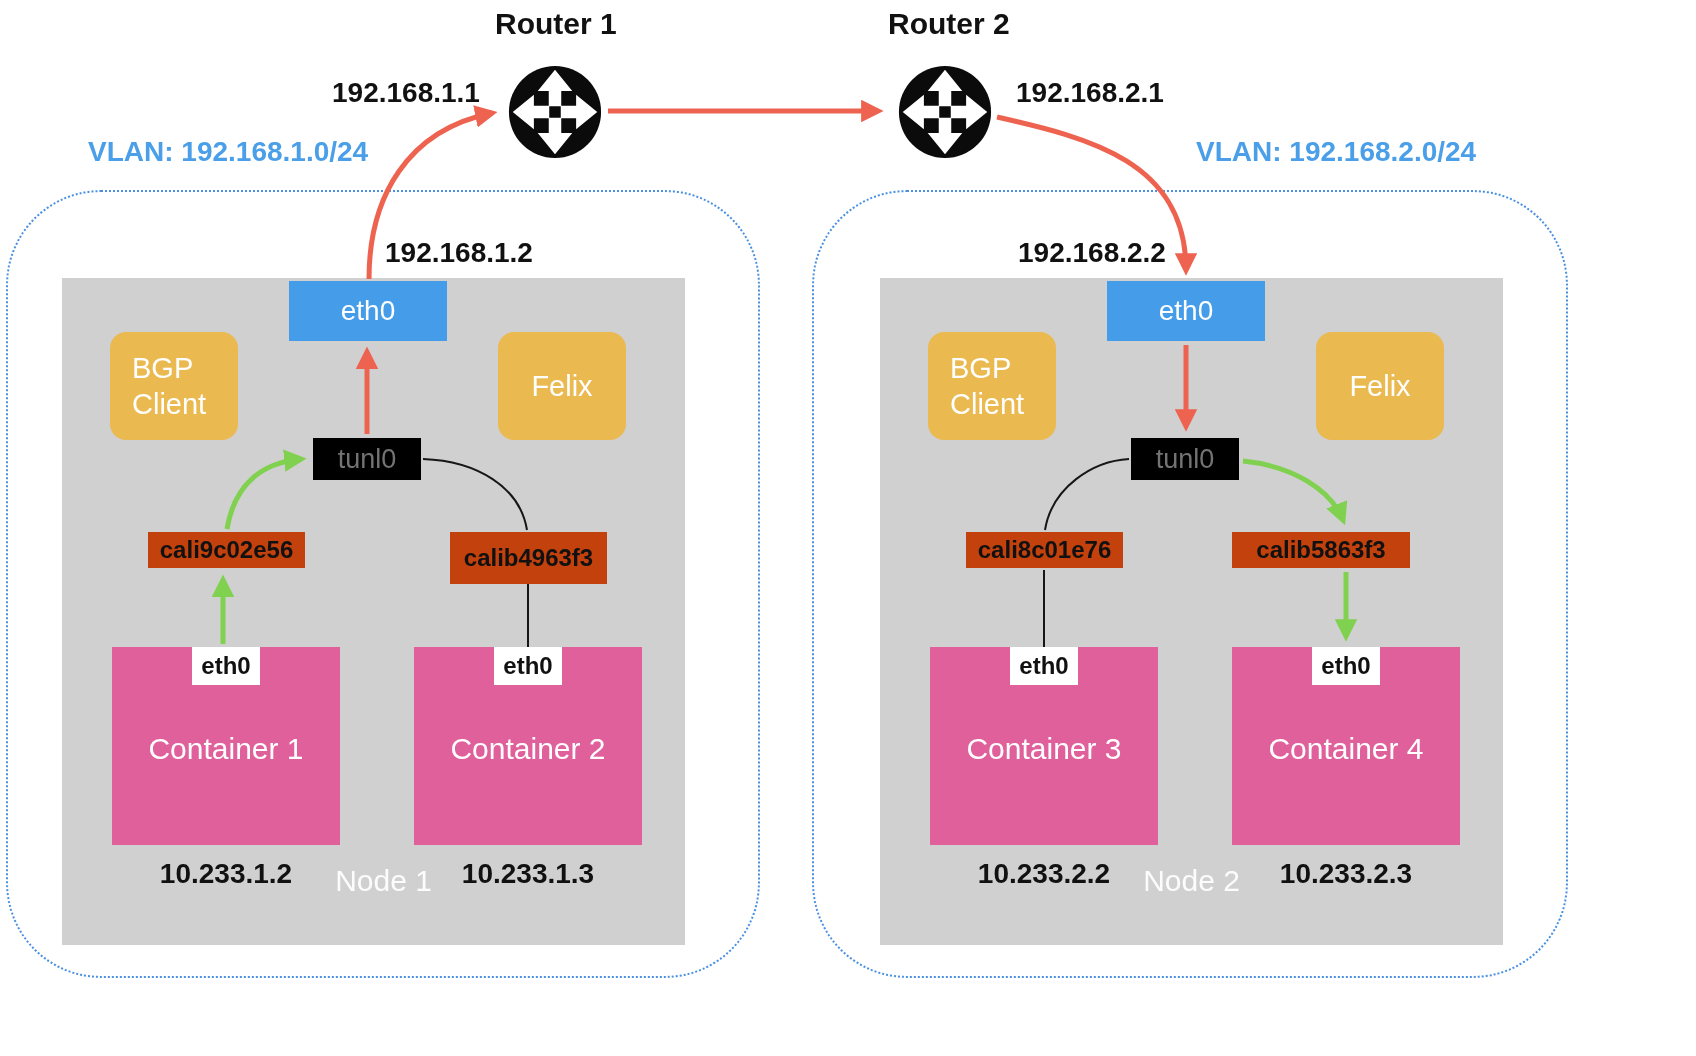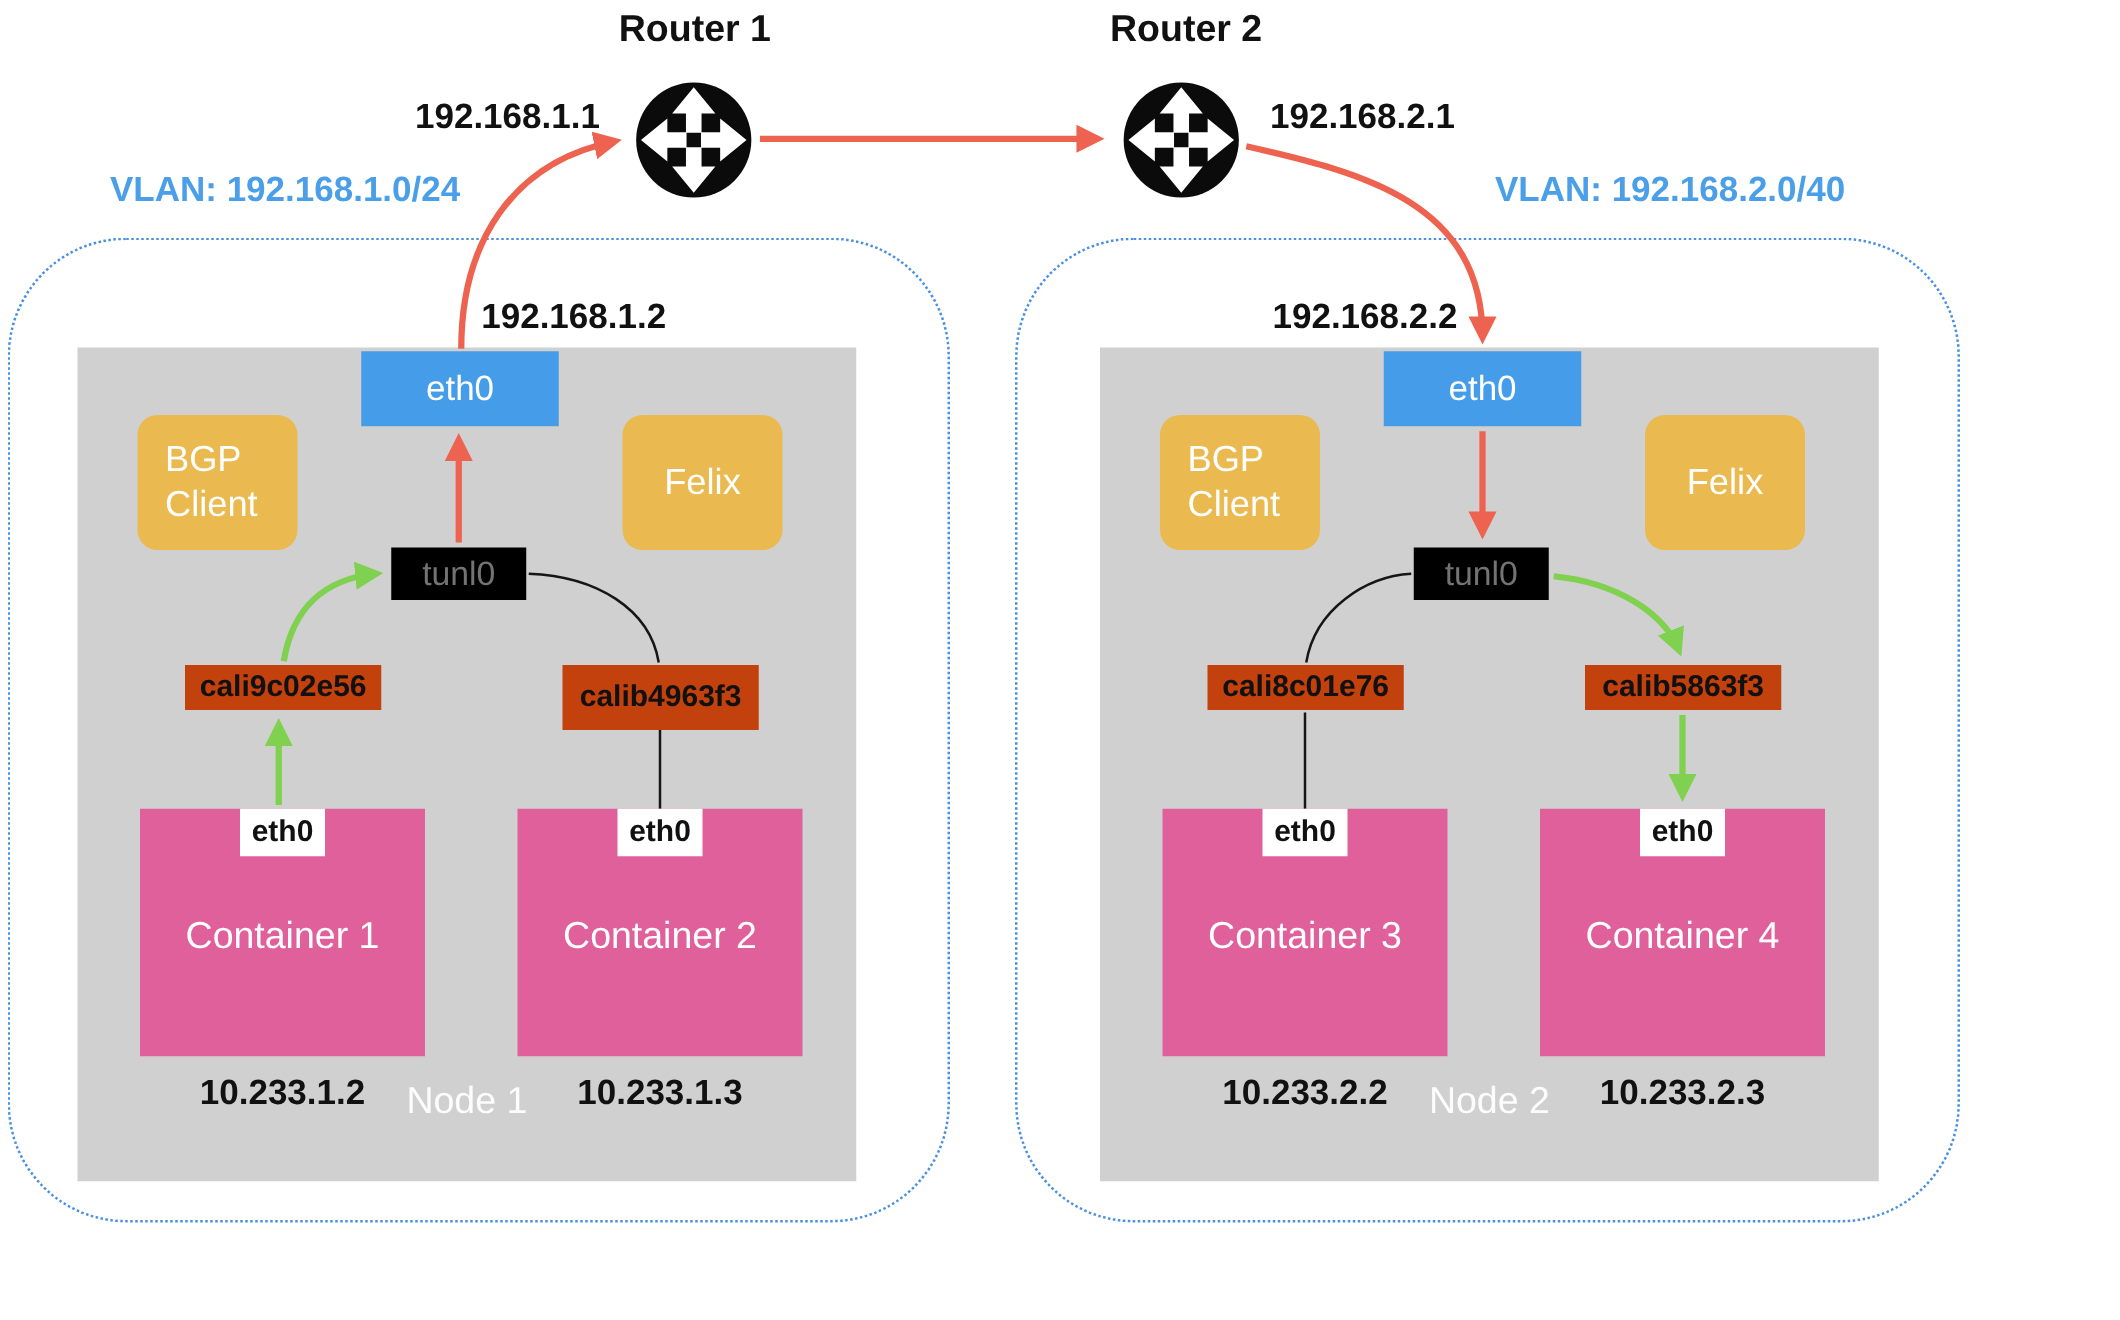--- a/index.html
+++ b/index.html
@@ -94,21 +94,21 @@
         <path d="M6 50 L28 32 L28 43.5 L44 43.5 L44 56.5 L28 56.5 L28 68 Z"></path>
         <path d="M94 50 L72 68 L72 56.5 L56 56.5 L56 43.5 L72 43.5 L72 32 Z"></path>
       </g>
     </svg>
   </div>
 
   <div class="ip-label" style="left:332px;top:77px;">192.168.1.1</div>
   <div class="ip-label" style="left:1016px;top:77px;">192.168.2.1</div>
 
   <div class="vlan-label" style="left:88px;top:136px;">VLAN: 192.168.1.0/24</div>
-  <div class="vlan-label" style="left:1196px;top:136px;">VLAN: 192.168.2.0/40</div>
+  <div class="vlan-label" style="left:1196px;top:136px;">VLAN: 192.168.2.0/24</div>
 
   <div class="ip-label" style="left:385px;top:237px;">192.168.1.2</div>
   <div class="eth0-box" style="left:289px;top:281px;width:158px;height:60px;">eth0</div>
 
   <div class="agent-box" style="left:110px;top:332px;width:128px;height:108px;">BGP Client</div>
   <div class="agent-box center-text" style="left:498px;top:332px;width:128px;height:108px;">Felix</div>
 
   <div class="tunl-box" style="left:313px;top:438px;width:108px;height:42px;">tunl0</div>
 
   <div class="veth-label" style="left:148px;top:532px;width:157px;height:36px;">cali9c02e56</div>
@@ -118,32 +118,32 @@
     <div class="ceth">eth0</div>
     <div class="container-name">Container 1</div>
   </div>
   <div class="container-box" style="left:414px;top:647px;width:228px;height:198px;">
     <div class="ceth">eth0</div>
     <div class="container-name">Container  2</div>
   </div>
 
   <div class="cip" style="left:112px;top:858px;width:228px;">10.233.1.2</div>
   <div class="cip" style="left:414px;top:858px;width:228px;">10.233.1.3</div>
-  <div class="node-label" style="left:62px;top:864px;width:623px;">Node 1</div>
+  <div class="node-label" style="left:62px;top:864px;width:623px;padding-left:10px;">Node 1</div>
 
   <div class="ip-label" style="left:1018px;top:237px;">192.168.2.2</div>
   <div class="eth0-box" style="left:1107px;top:281px;width:158px;height:60px;">eth0</div>
 
   <div class="agent-box" style="left:928px;top:332px;width:128px;height:108px;">BGP Client</div>
   <div class="agent-box center-text" style="left:1316px;top:332px;width:128px;height:108px;">Felix</div>
 
   <div class="tunl-box" style="left:1131px;top:438px;width:108px;height:42px;">tunl0</div>
 
   <div class="veth-label" style="left:966px;top:532px;width:157px;height:36px;">cali8c01e76</div>
-  <div class="veth-label" style="left:1268px;top:532px;width:157px;height:36px;">calib5863f3</div>
+  <div class="veth-label" style="left:1232px;top:532px;width:178px;height:36px;">calib5863f3</div>
 
   <div class="container-box" style="left:930px;top:647px;width:228px;height:198px;">
     <div class="ceth">eth0</div>
     <div class="container-name">Container 3</div>
   </div>
   <div class="container-box" style="left:1232px;top:647px;width:228px;height:198px;">
     <div class="ceth">eth0</div>
     <div class="container-name">Container  4</div>
   </div>
 

